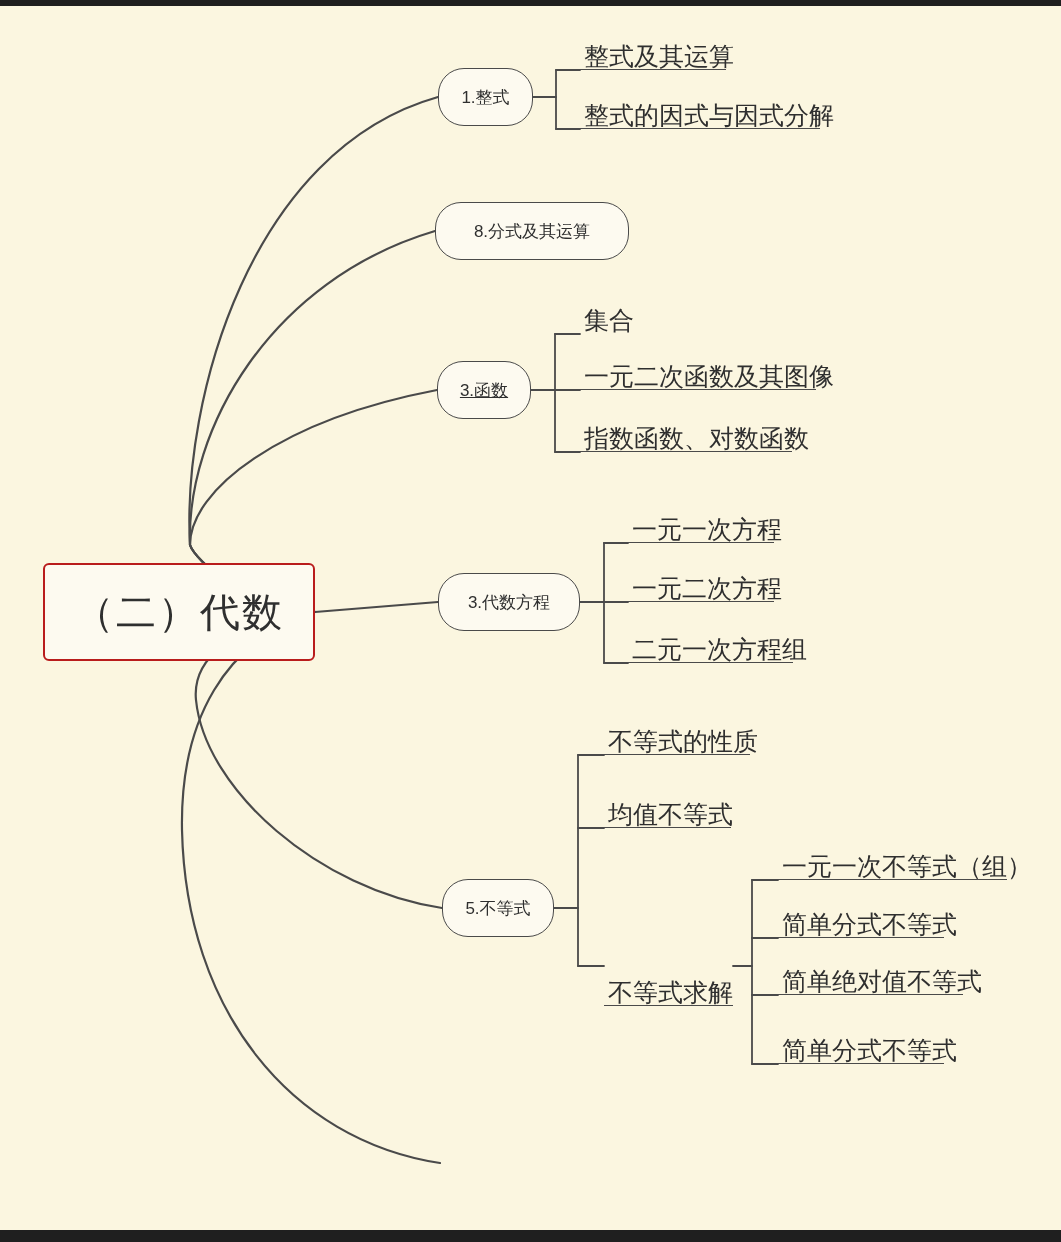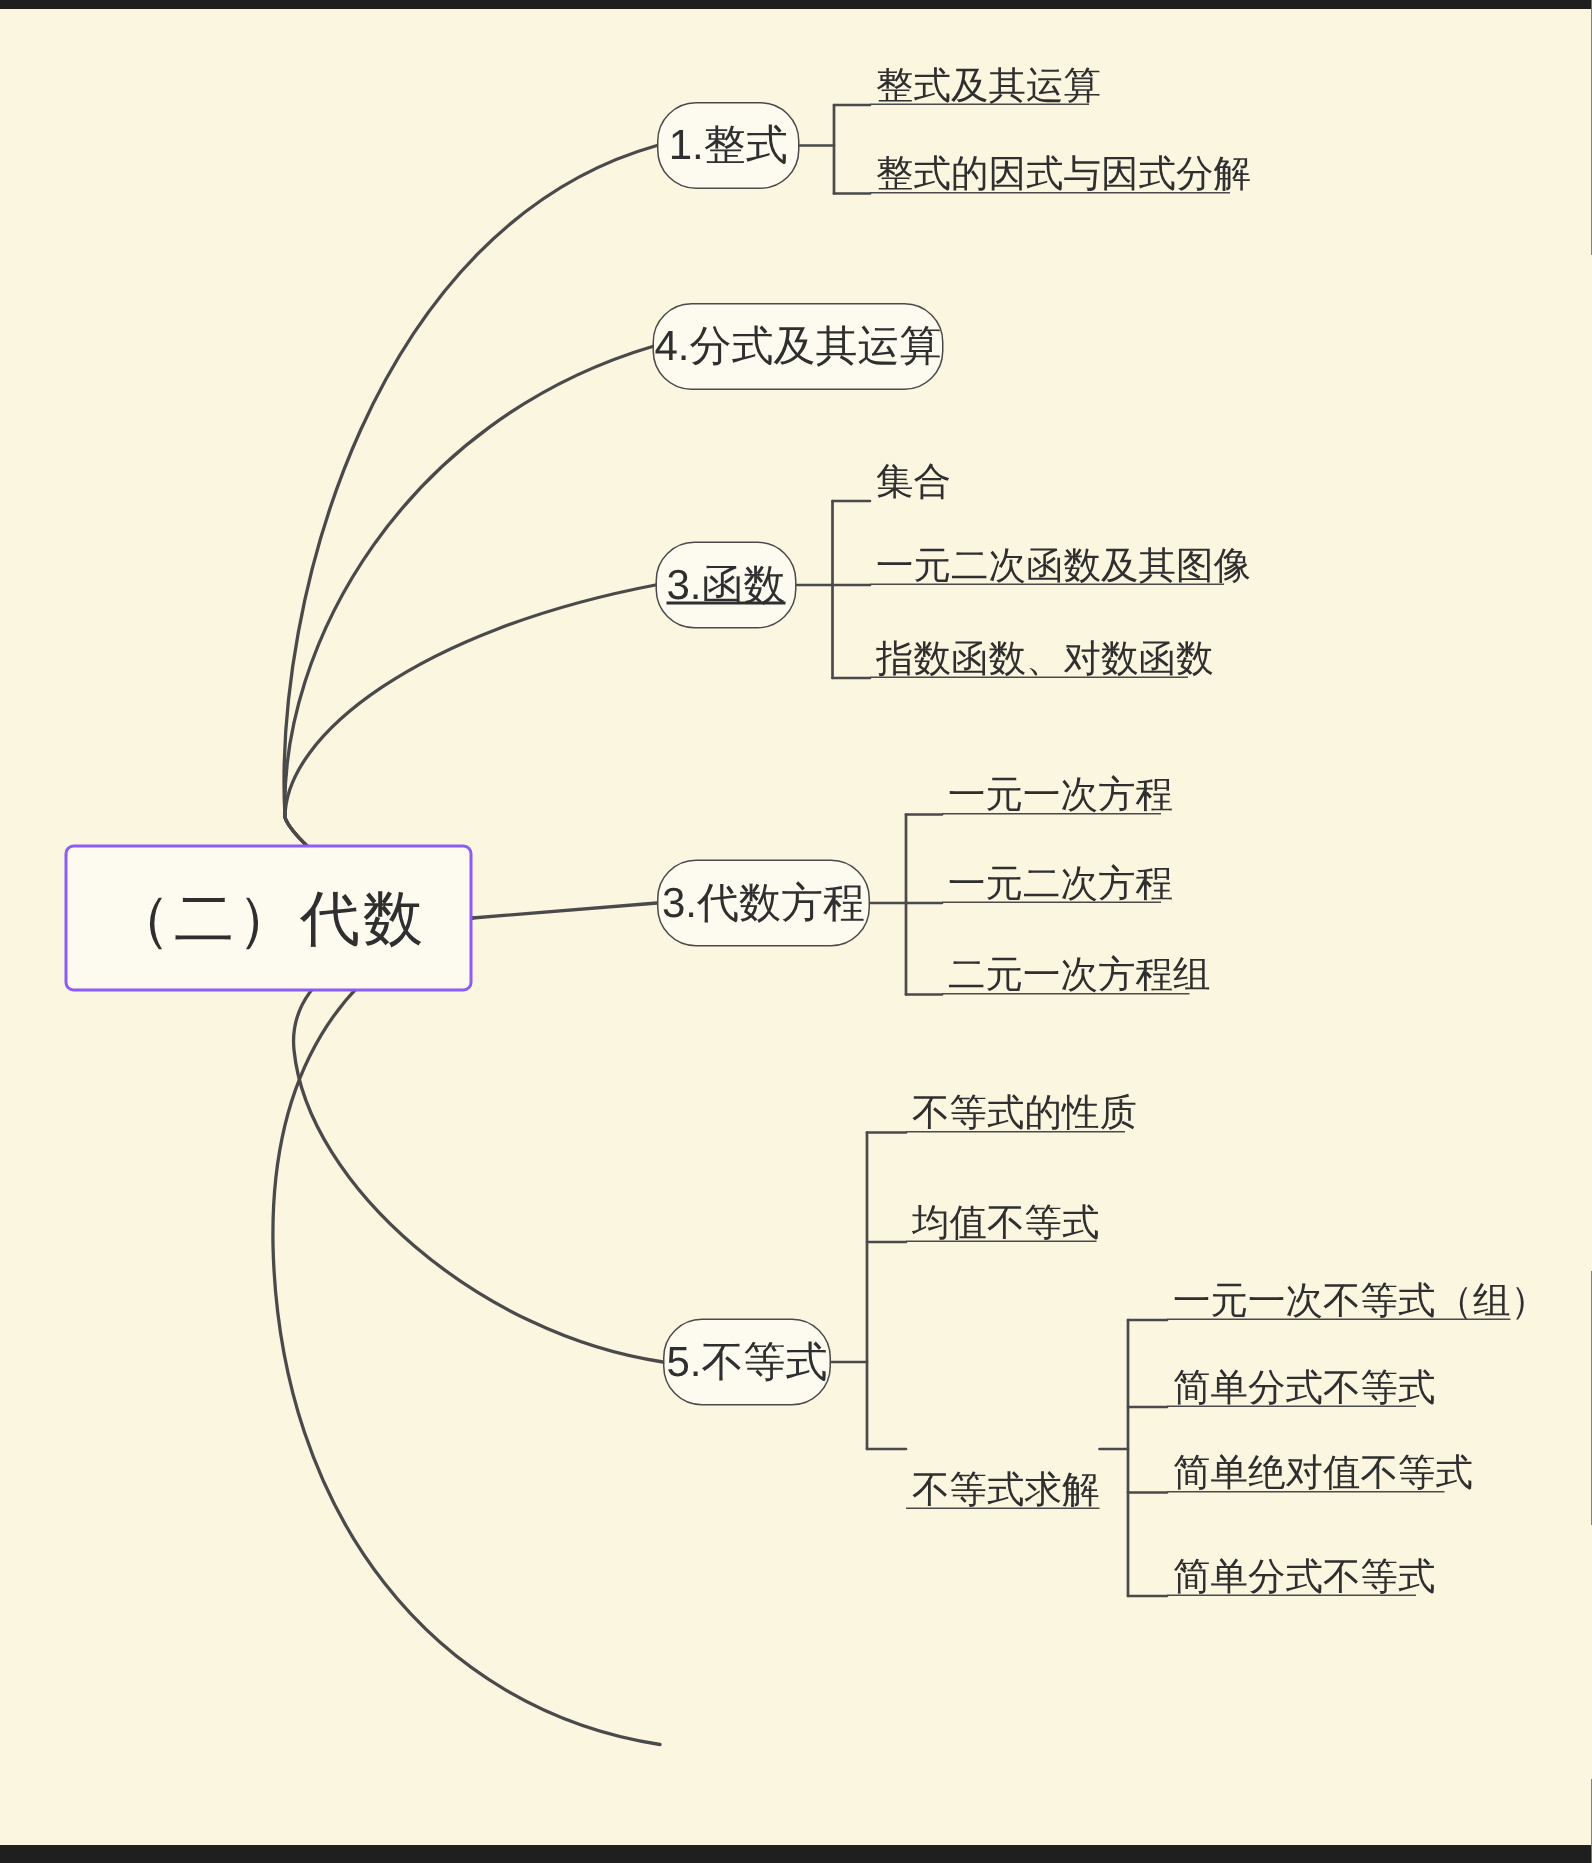--- a/index.html
+++ b/index.html
@@ -38,32 +38,32 @@
     position: absolute;
     box-sizing: border-box;
     color: #2f2f2f;
     white-space: nowrap;
     display: flex;
     align-items: center;
     justify-content: center;
   }
   
   .node.root {
-    border: 2px solid #8b5cf6;
+    border: 2px solid #b91c1c;
     background: #fdfaf0;
     border-radius: 6px;
     font-size: 40px;
     letter-spacing: 2px;
   }
   
   .node.cap {
     border: 1.6px solid #4a4a4a;
     background: #fdfaf0;
     border-radius: 26px;
-    font-size: 28px;
+    font-size: 17px;
     padding: 0 14px;
   }
   
   .node.leaf {
     font-size: 25px;
     justify-content: flex-start;
     padding-left: 4px;
     color: #2f2f2f;
   }
   .node.leaf .underline {
@@ -129,21 +129,21 @@
 
   <div class="node root" style="left:43px; top:563px; width:272px; height:98px;">
     <span>（二）代数</span>
   </div>
 
   <div class="node cap" style="left:438px; top:68px; width:95px; height:58px;">
     <span>1.整式</span>
   </div>
 
   <div class="node cap" style="left:435px; top:202px; width:194px; height:58px;">
-    <span>4.分式及其运算</span>
+    <span>8.分式及其运算</span>
   </div>
 
   <div class="node cap" style="left:437px; top:361px; width:94px; height:58px;text-decoration:underline;">
     <span>3.函数</span>
   </div>
 
   <div class="node cap" style="left:438px; top:573px; width:142px; height:58px;">
     <span>3.代数方程</span>
   </div>
 

